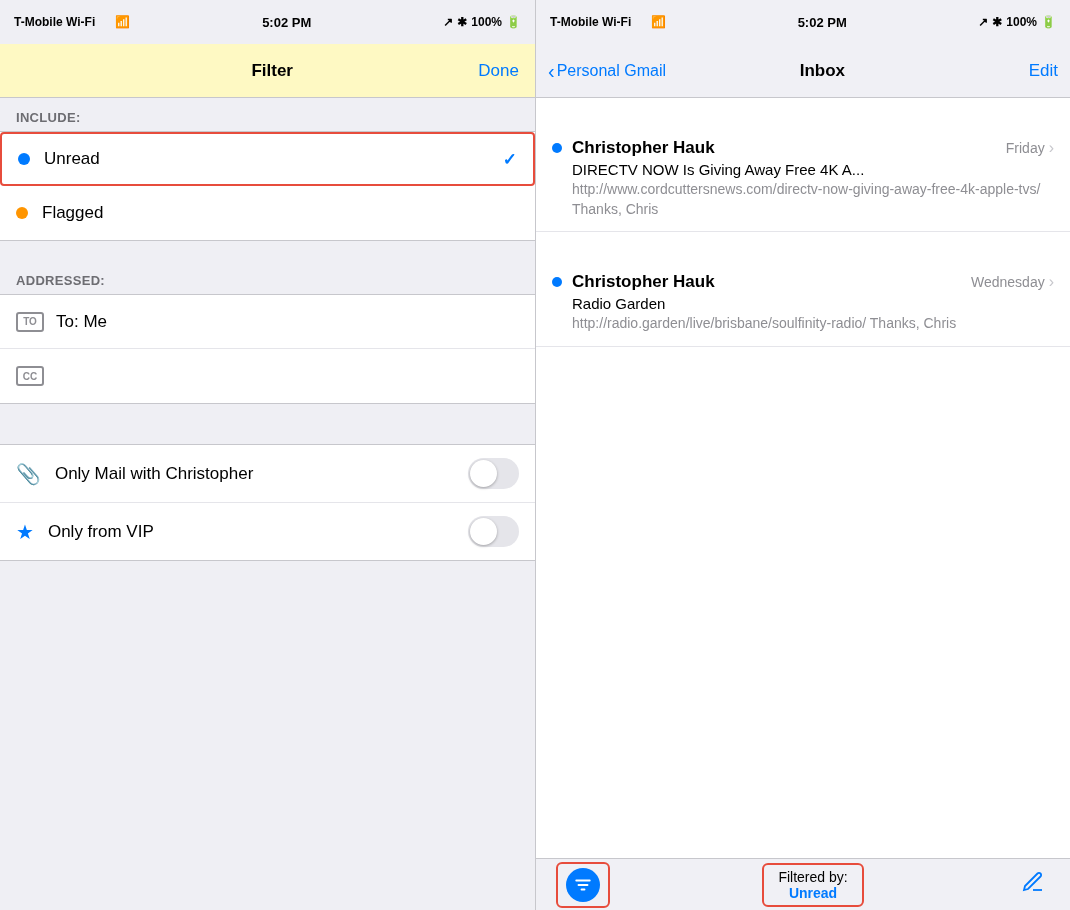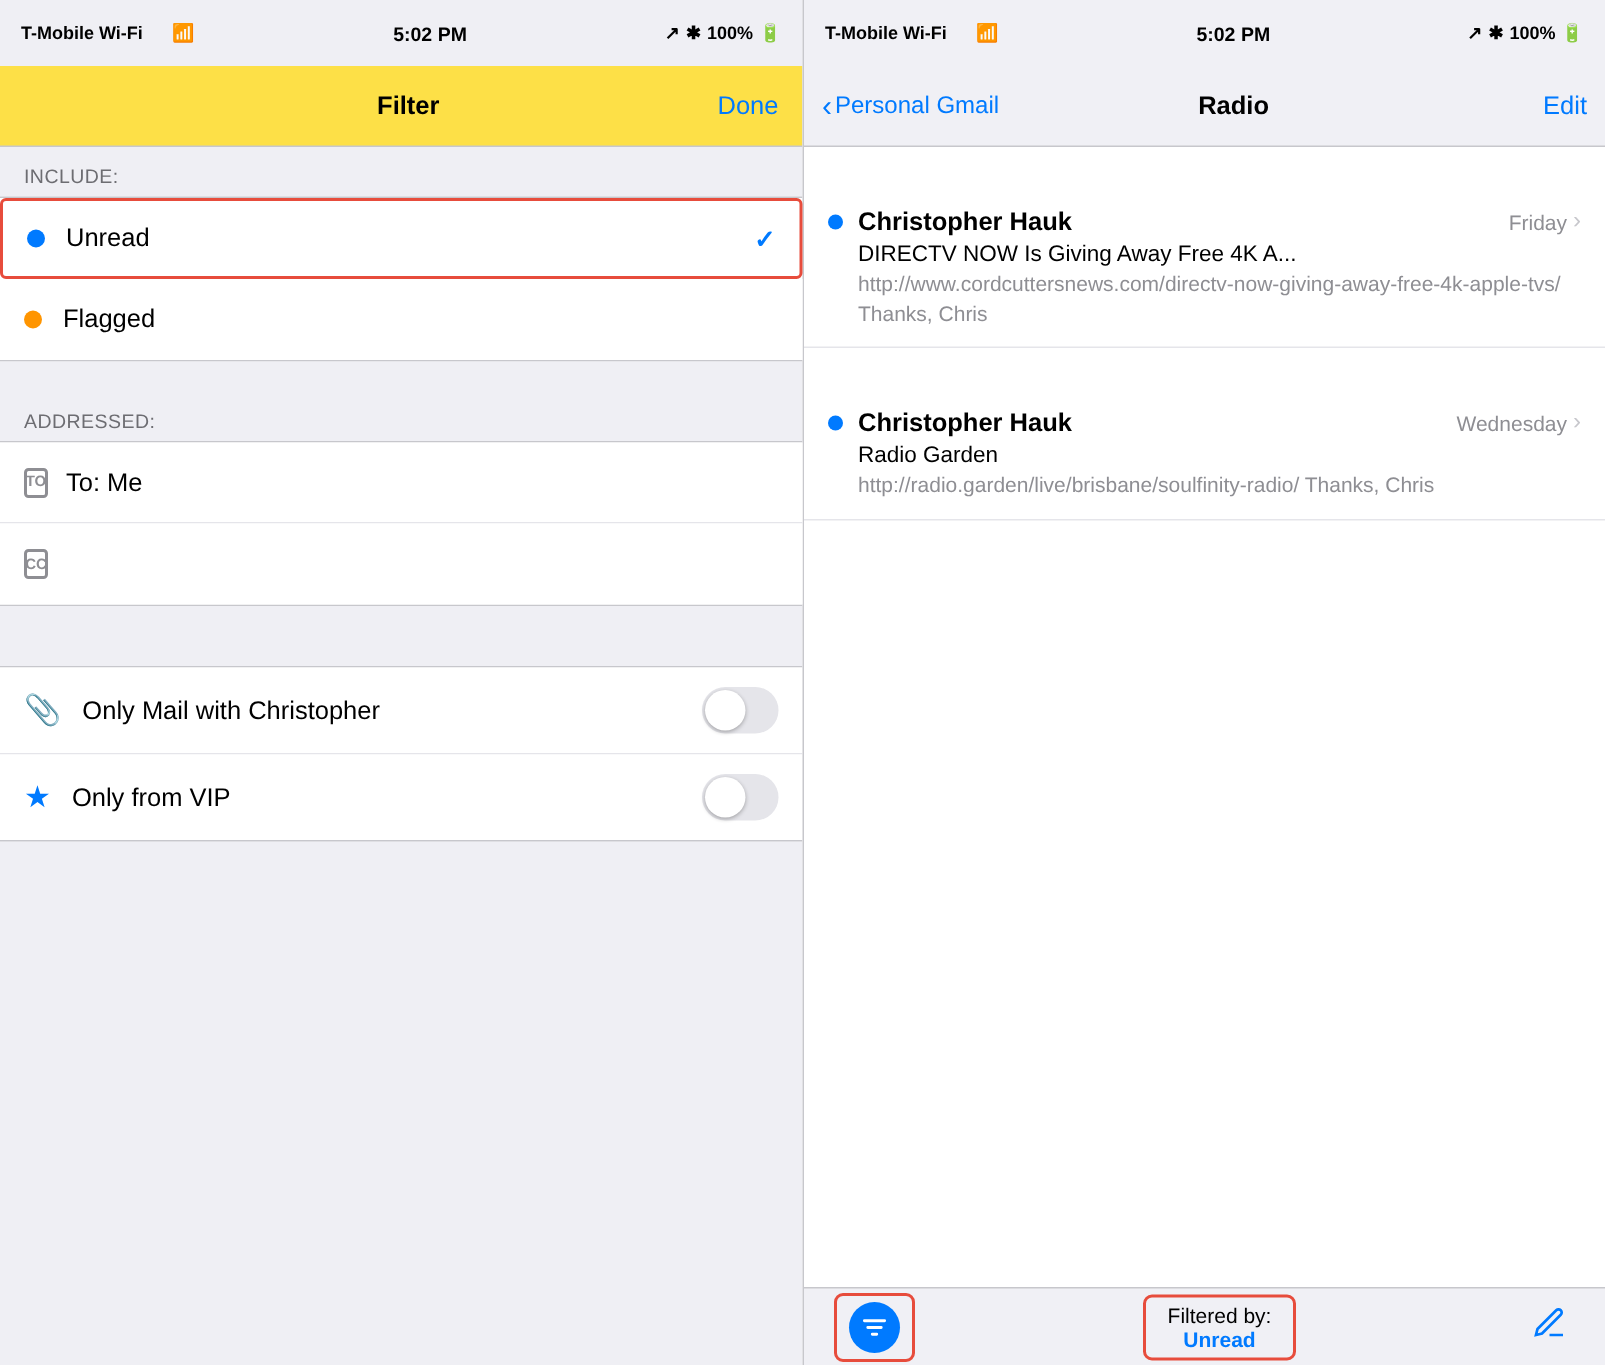--- a/index.html
+++ b/index.html
@@ -31,21 +31,21 @@
       padding: 0 14px;
       font-size: 13px;
       font-weight: 600;
     }
     .status-bar-left { display: flex; align-items: center; gap: 20px; font-size: 12px; font-weight: 600; }
     .status-bar-center { font-size: 13px; font-weight: 600; }
     .status-bar-right { display: flex; align-items: center; gap: 4px; font-size: 12px; font-weight: 600; }
 
     .nav-bar {
       height: 54px;
-      background: #fde047;
+      background: #fef9c3;
       display: flex;
       align-items: center;
       justify-content: space-between;
       padding: 0 16px;
       border-bottom: 1px solid #c7c7cc;
     }
     .nav-title {
       font-size: 17px;
       font-weight: 600;
       color: #000;
@@ -53,21 +53,21 @@
     .nav-done {
       font-size: 17px;
       color: #007aff;
       font-weight: 400;
     }
 
     .section-header {
       padding: 12px 16px 6px;
       font-size: 13px;
       color: #6d6d72;
-      font-weight: 400;
+      font-weight: 700;
       letter-spacing: 0.3px;
       background: #efeff4;
     }
 
     .filter-list {
       background: #fff;
       border-top: 1px solid #c7c7cc;
       border-bottom: 1px solid #c7c7cc;
     }
 
@@ -108,21 +108,21 @@
       color: #007aff;
       font-size: 17px;
       font-weight: 600;
     }
 
     .addressed-section {
       margin-top: 0;
     }
 
     .to-icon, .cc-icon {
-      width: 16px;
+      width: 28px;
       height: 20px;
       border: 2px solid #8e8e93;
       border-radius: 3px;
       display: flex;
       align-items: center;
       justify-content: center;
       font-size: 10px;
       color: #8e8e93;
       font-weight: 700;
       margin-right: 12px;
@@ -467,21 +467,21 @@
       <span>100%</span>
       <span>🔋</span>
     </div>
   </div>
 
   <div class="right-nav-bar">
     <div class="back-link">
       <span class="back-chevron">‹</span>
       <span class="back-label">Personal Gmail</span>
     </div>
-    <span class="inbox-title">Radio</span>
+    <span class="inbox-title">Inbox</span>
     <span class="edit-btn">Edit</span>
   </div>
 
   <div class="email-list">
 
     <div class="email-item">
       <div class="unread-dot"></div>
       <div class="email-content">
         <div class="email-header">
           <span class="email-sender">Christopher Hauk</span>

